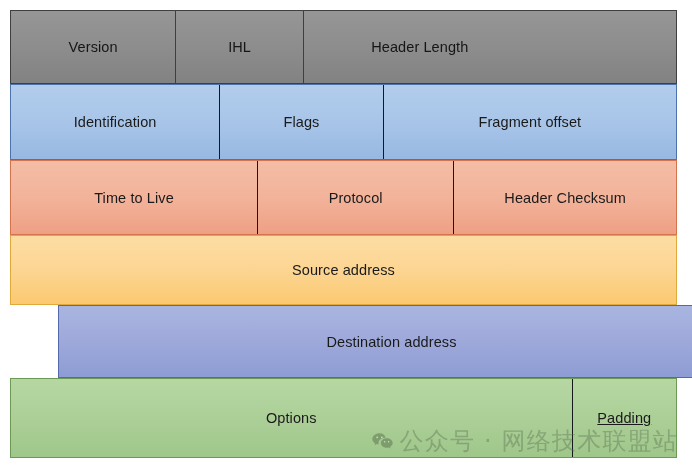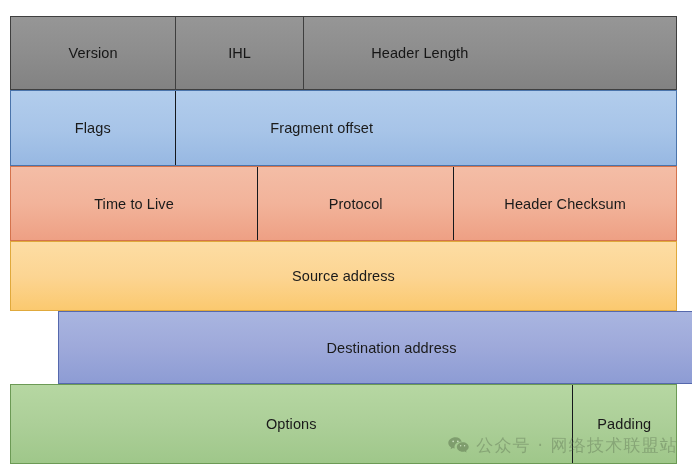--- a/index.html
+++ b/index.html
@@ -11,21 +11,21 @@
     height: 468px;
     background: #ffffff;
     font-family: "Liberation Sans", sans-serif;
     overflow: hidden;
     position: relative;
   }
 
   #diagram {
     position: absolute;
     left: 10px;
-    top: 16px;
+    top: 10px;
     width: 667px;
     height: 448px;
     display: flex;
     flex-direction: column;
   }
 
   .hdr-row {
     display: flex;
     width: 100%;
     box-sizing: border-box;
@@ -87,35 +87,35 @@
     border: 1.3px solid #5568ac;
     margin-left: 48px;
   }
 
   
   .row-opt {
     height: 80px;
     background: linear-gradient(180deg, #b6d7a2 0%, #accf98 50%, #9fc78a 100%);
     border: 1.3px solid #6c9a55;
   }
-  .row-opt .hdr-cell + .hdr-cell { border-left: 1.4px solid #15181c; }
+  .row-opt .hdr-cell + .hdr-cell { border-left: 1.4px solid #15181c; text-decoration: underline; }
 
   
   #watermark {
     position: absolute;
     right: 14px;
     bottom: 11px;
     display: flex;
     align-items: center;
     gap: 7px;
     pointer-events: none;
     z-index: 5;
   }
   #watermark .wm-text {
-    font-size: 17px;
+    font-size: 24px;
     color: rgba(90, 110, 80, 0.40);
     letter-spacing: 1.2px;
     white-space: nowrap;
     font-family: "DejaVu Sans", sans-serif;
   }
   #watermark .wm-logo {
     width: 21px;
     height: 17px;
     display: block;
     opacity: 0.42;
@@ -132,20 +132,23 @@
       </div>
     <div class="hdr-cell" style="width:19.2%">
         <span>IHL</span>
       </div>
     <div class="hdr-cell" style="width:35.0%">
         <span>Header Length</span>
       </div>
   </div>
 
   <div class="hdr-row row-ident">
+    <div class="hdr-cell" style="width:31.3%">
+        <span>Identification</span>
+      </div>
     <div class="hdr-cell" style="width:24.6%">
         <span>Flags</span>
       </div>
     <div class="hdr-cell" style="width:44.1%">
         <span>Fragment offset</span>
       </div>
   </div>
 
   <div class="hdr-row row-ttl">
     <div class="hdr-cell" style="width:37.0%">

